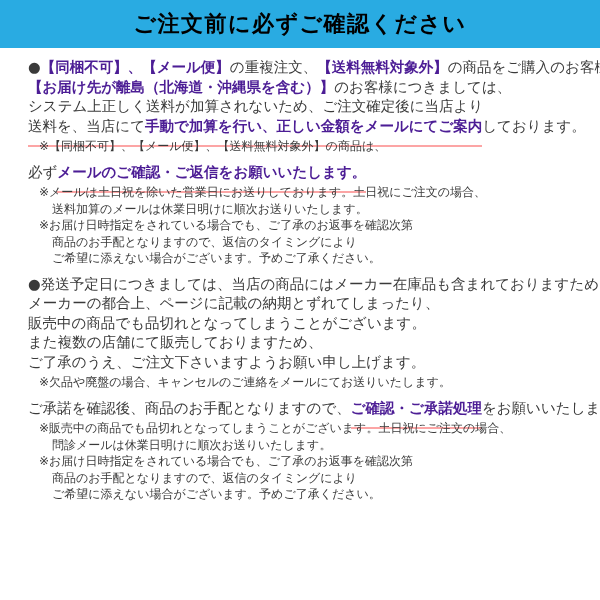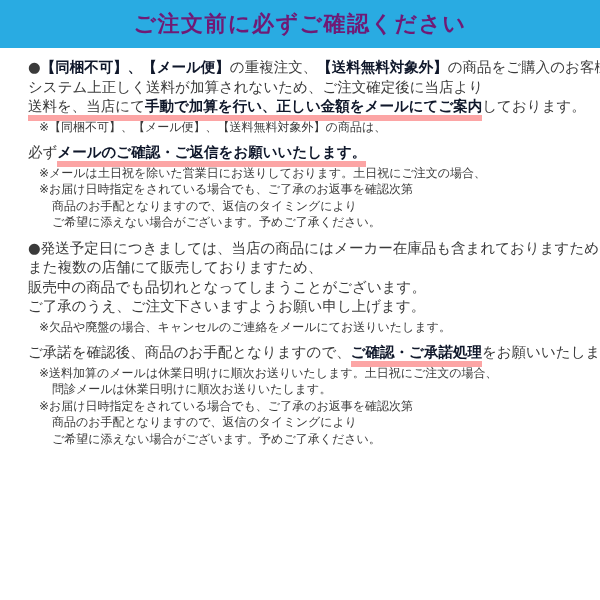--- a/index.html
+++ b/index.html
@@ -16,92 +16,95 @@
   }
   .header {
     height: 48px;
     background: #29abe2;
     display: flex;
     align-items: center;
     justify-content: center;
   }
   .header-title {
     margin: 0;
-    color: #701a75;
+    color: #000000;
     font-size: 22px;
     font-weight: bold;
     letter-spacing: 1.5px;
   }
   .content {
     padding: 10px 4px 0 28px;
   }
   .para {
     font-size: 14.5px;
     line-height: 19.5px;
     margin: 0;
   }
   .line { white-space: nowrap; }
-  b { font-weight: bold; color: #0f172a; }
+  b { font-weight: bold; color: #4c1d95; }
   .u {
-    border-bottom: 6px solid #fca5a5;
-    padding-bottom: 1px;
+    border-bottom: 2px solid #fca5a5;
+    padding-bottom: 11px;
   }
   .note-block {
     font-size: 12px;
     line-height: 16.5px;
     margin: 2px 0 8px 11px;
   }
   .note-block .cont { padding-left: 13px; }
 </style>
 </head>
 <body>
 
 <div class="header">
   <h1 class="header-title">ご注文前に必ずご確認ください</h1>
 </div>
 
 <div class="content">
 
   <div class="para">
     <div class="line"><span>●</span><b>【同梱不可】、【メール便】</b><span>の重複注文、</span><b>【送料無料対象外】</b><span>の商品をご購入のお客様、</span></div>
+    <div class="line"><b>【お届け先が離島（北海道・沖縄県を含む）】</b><span>のお客様につきましては、</span></div>
     <div class="line"><span>システム上正しく送料が加算されないため、ご注文確定後に当店より</span></div>
     <div class="line"><span class="u"><span>送料を、当店にて</span><b>手動で加算を行い、正しい金額をメールにてご案内</b></span><span>しております。</span></div>
   </div>
 
   <div class="note-block">
     <div class="line">※【同梱不可】、【メール便】、【送料無料対象外】の商品は、</div>
   </div>
 
   <div class="para">
     <div class="line"><span>必ず</span><span class="u"><b>メールのご確認・ご返信をお願いいたします。</b></span></div>
   </div>
 
   <div class="note-block">
     <div class="line">※メールは土日祝を除いた営業日にお送りしております。土日祝にご注文の場合、</div>
+    <div class="line cont">送料加算のメールは休業日明けに順次お送りいたします。</div>
     <div class="line">※お届け日時指定をされている場合でも、ご了承のお返事を確認次第</div>
     <div class="line cont">商品のお手配となりますので、返信のタイミングにより</div>
     <div class="line cont">ご希望に添えない場合がございます。予めご了承ください。</div>
   </div>
 
   <div class="para">
     <div class="line">●発送予定日につきましては、当店の商品にはメーカー在庫品も含まれておりますため</div>
+    <div class="line">メーカーの都合上、ページに記載の納期とずれてしまったり、</div>
+    <div class="line">販売中の商品でも品切れとなってしまうことがございます。</div>
     <div class="line">また複数の店舗にて販売しておりますため、</div>
-    <div class="line">販売中の商品でも品切れとなってしまうことがございます。</div>
     <div class="line">ご了承のうえ、ご注文下さいますようお願い申し上げます。</div>
   </div>
 
   <div class="note-block">
     <div class="line">※欠品や廃盤の場合、キャンセルのご連絡をメールにてお送りいたします。</div>
   </div>
 
   <div class="para">
     <div class="line"><span>ご承諾を確認後、商品のお手配となりますので、</span><span class="u"><b>ご確認・ご承諾処理</b></span><span>をお願いいたします。</span></div>
   </div>
 
   <div class="note-block">
-    <div class="line">※送料加算のメールは休業日明けに順次お送りいたします。土日祝にご注文の場合、</div>
+    <div class="line">※販売中の商品でも品切れとなってしまうことがございます。土日祝にご注文の場合、</div>
     <div class="line cont">問診メールは休業日明けに順次お送りいたします。</div>
     <div class="line">※お届け日時指定をされている場合でも、ご了承のお返事を確認次第</div>
     <div class="line cont">商品のお手配となりますので、返信のタイミングにより</div>
     <div class="line cont">ご希望に添えない場合がございます。予めご了承ください。</div>
   </div>
 
 </div>
 
 </body></html>

